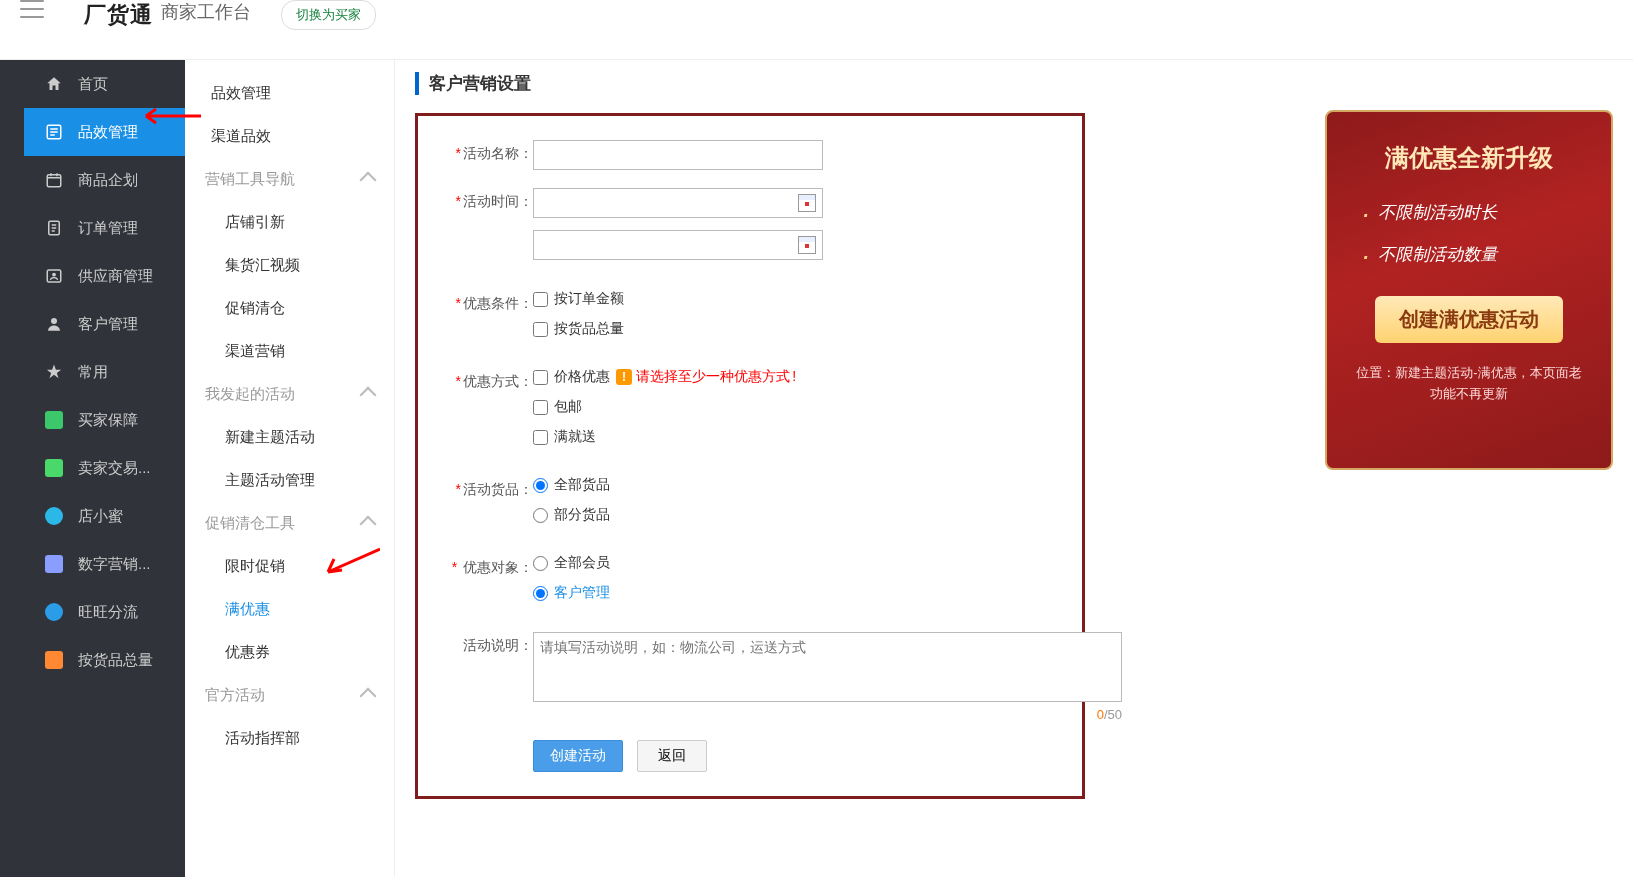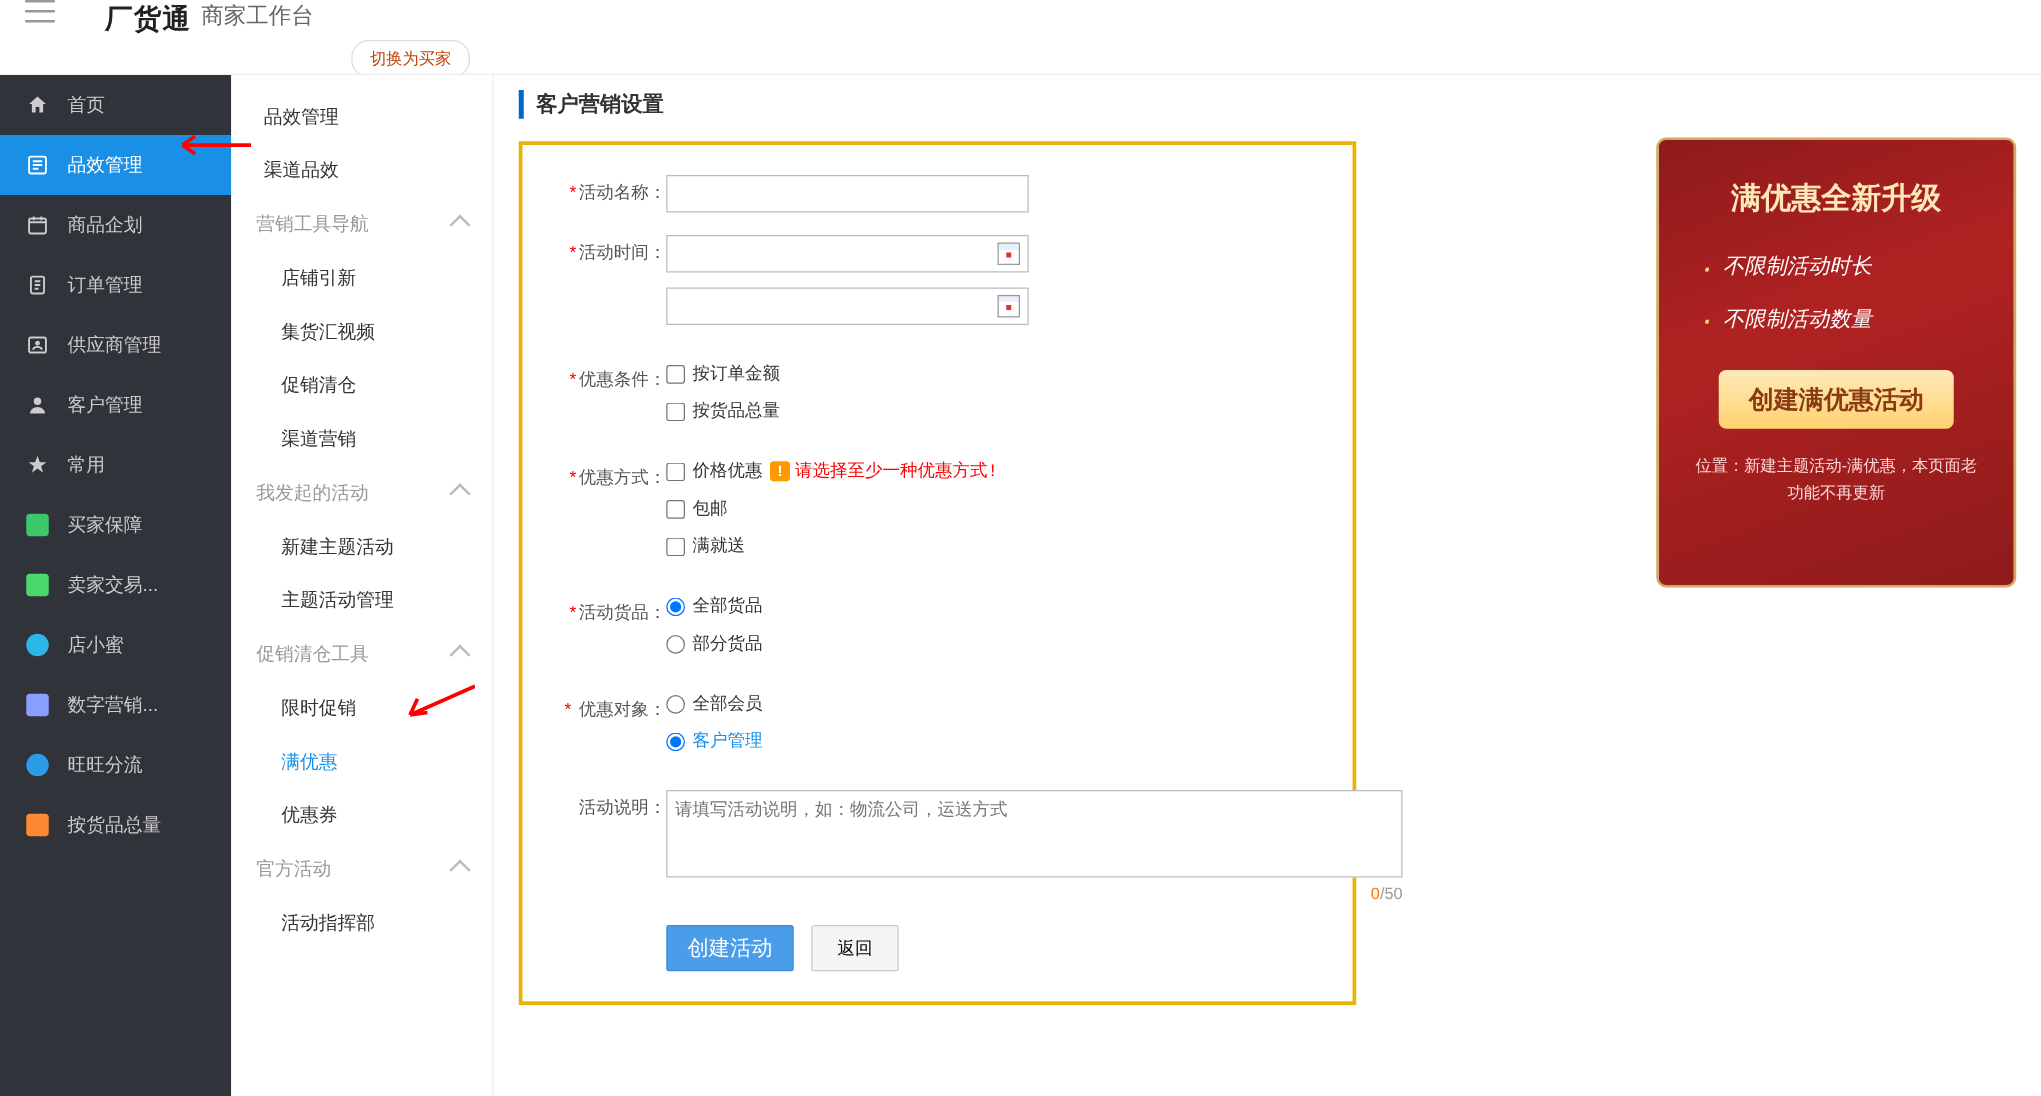--- a/index.html
+++ b/index.html
@@ -3,60 +3,60 @@
   <meta charset="utf-8">
   <style>
     * { margin: 0; padding: 0; box-sizing: border-box; }
     body { font-family: "Microsoft YaHei", "PingFang SC", sans-serif; font-size: 14px; color: #333; background: #fff; }
     
     .header { height: 60px; display: flex; align-items: flex-start; padding: 0 20px; border-bottom: 1px solid #eee; }
     .menu-toggle { width: 24px; height: 18px; display: flex; flex-direction: column; justify-content: space-between; margin-right: 40px; cursor: pointer; }
     .menu-toggle span { height: 2px; background: #999; border-radius: 1px; }
     .logo { font-size: 22px; font-weight: bold; color: #222; letter-spacing: 1px; }
     .logo-sub { font-size: 18px; color: #666; margin-left: 8px; }
-    .switch-buyer { margin-left: 30px; padding: 5px 14px; border: 1px solid #ddd; border-radius: 14px; color: #c2410c; font-size: 13px; cursor: pointer; margin-top: 32px; }
+    .switch-buyer { margin-left: 30px; padding: 5px 14px; border: 1px solid #ddd; border-radius: 14px; color: #15803d; font-size: 13px; cursor: pointer; }
     
     .layout { display: flex; height: calc(100vh - 60px); }
     
     .sidebar-primary { width: 185px; background: #30333a; color: #ccc; overflow-y: auto; }
-    .sidebar-primary .nav-item { height: 48px; display: flex; align-items: center; padding: 0 20px; cursor: pointer; font-size: 15px; }
+    .sidebar-primary .nav-item { height: 48px; display: flex; align-items: center; padding: 0 20px; cursor: pointer; font-size: 15px; margin-left: 24px; }
     .sidebar-primary .nav-item.active { background: #1a8fe6; color: #fff; }
     .sidebar-primary .nav-item .icon { width: 20px; height: 20px; margin-right: 14px; display: inline-flex; align-items: center; justify-content: center; }
     .sidebar-primary .nav-item .icon svg { fill: currentColor; }
     .icon-box { width: 18px; height: 18px; border-radius: 3px; display: inline-block; }
     
     .sidebar-secondary { width: 210px; background: #fff; border-right: 1px solid #eee; overflow-y: auto; padding: 12px 0; }
     .sidebar-secondary .sec-item { padding: 12px 26px; cursor: pointer; font-size: 15px; color: #333; }
     .sidebar-secondary .sec-header { padding: 12px 20px; color: #999; font-size: 15px; display: flex; justify-content: space-between; align-items: center; cursor: pointer; }
     .sidebar-secondary .sec-child { padding: 12px 20px 12px 40px; cursor: pointer; font-size: 15px; color: #333; }
     .sidebar-secondary .sec-child.active { color: #1a8fe6; }
     .chevron { width: 12px; height: 12px; border-right: 2px solid #bbb; border-bottom: 2px solid #bbb; transform: rotate(-135deg); }
     
     .content { flex: 1; padding: 0 20px 30px; overflow-y: auto; position: relative; min-width: 0; }
     .section-title { border-left: 4px solid #0066cc; padding-left: 10px; font-size: 17px; font-weight: bold; margin: 12px 0 18px; }
-    .form-box { border: 3px solid #eab308; padding: 24px 20px; max-width: 670px; position: relative; }
+    .form-box { border: 3px solid #7f1d1d; padding: 24px 20px; max-width: 670px; position: relative; }
     .form-row { display: flex; margin-bottom: 18px; align-items: flex-start; }
     .form-label { width: 95px; text-align: right; padding-top: 5px; color: #555; font-size: 14px; flex-shrink: 0; }
     .form-label .req { color: #f00; margin-right: 2px; }
     .form-control { flex: 1; }
     .text-input { width: 290px; height: 30px; border: 1px solid #bbb; padding: 0 6px; font-size: 14px; }
     .date-input { width: 290px; height: 30px; border: 1px solid #bbb; padding: 0 6px; display: flex; align-items: center; justify-content: flex-end; margin-bottom: 12px; }
     .cal-icon { width: 18px; height: 18px; border: 1px solid #999; background: linear-gradient(#e8f0ff 30%, #fff 30%); position: relative; }
     .cal-icon::after { content:""; position:absolute; width:4px; height:4px; background:#d33; left:50%; top:55%; transform:translate(-50%,-50%);}
     .check-row, .radio-row { display: flex; align-items: center; margin-bottom: 12px; font-size: 14px; }
     .check-row input, .radio-row input { margin-right: 6px; width: 15px; height: 15px; }
     .warn-icon { display: inline-flex; width: 16px; height: 16px; background: #ff9900; color: #fff; border-radius: 3px; align-items: center; justify-content: center; font-size: 12px; font-weight: bold; margin: 0 4px 0 6px; }
     .err-text { color: #f00; font-family: Liberation Mono, monospace; }
     .link-text { color: #1a8fe6; }
     .textarea-wrap { width: 589px; }
     .textarea { width: 100%; height: 70px; border: 1px solid #bbb; padding: 6px; font-size: 14px; resize: none; font-family: inherit; }
     .char-count { text-align: right; color: #999; margin-top: 2px; font-size: 13px; }
     .char-count b { color: #ff7700; font-weight: normal; }
     .btn-row { padding-left: 95px; display: flex; gap: 14px; }
-    .btn-primary { background: #4a9de8; color: #fff; border: 1px solid #3a8dd8; padding: 6px 16px; cursor: pointer; font-size: 17px; border-radius: 2px; }
+    .btn-primary { background: #4a9de8; color: #fff; border: 1px solid #3a8dd8; padding: 6px 16px; cursor: pointer; font-size: 14px; border-radius: 2px; }
     .btn-default { background: #f5f5f5; border: 1px solid #ccc; padding: 6px 20px; cursor: pointer; font-size: 14px; border-radius: 2px; }
     
     .promo-card { position: absolute; right: 20px; top: 50px; width: 288px; height: 360px; background: linear-gradient(160deg, #8e1a1a, #b12222 40%, #8e1a1a); border-radius: 8px; color: #fff; padding: 30px 24px 12px; text-align: center; border: 2px solid #d4a860; }
     .promo-title { font-size: 24px; font-weight: bold; margin-bottom: 24px; color: #ffe8b8; }
     .promo-list { text-align: left; margin: 0 0 24px 10px; }
     .promo-list li { list-style: none; font-size: 17px; margin-bottom: 10px; color: #fff; font-style: italic; }
     .promo-list li::before { content: "·"; font-size: 28px; vertical-align: middle; margin-right: 8px; color: #ffd88a; }
     .promo-btn { display: inline-block; background: linear-gradient(#ffe9b8, #ffd270); color: #8a3a10; font-size: 20px; font-weight: bold; padding: 10px 24px; border-radius: 6px; margin-bottom: 20px; cursor: pointer; }
     .promo-note { font-size: 13px; color: #ffd8d8; line-height: 1.6; }
     

